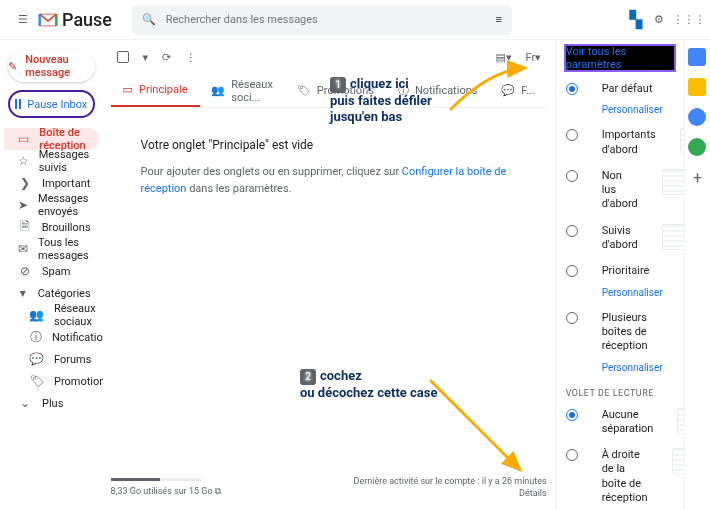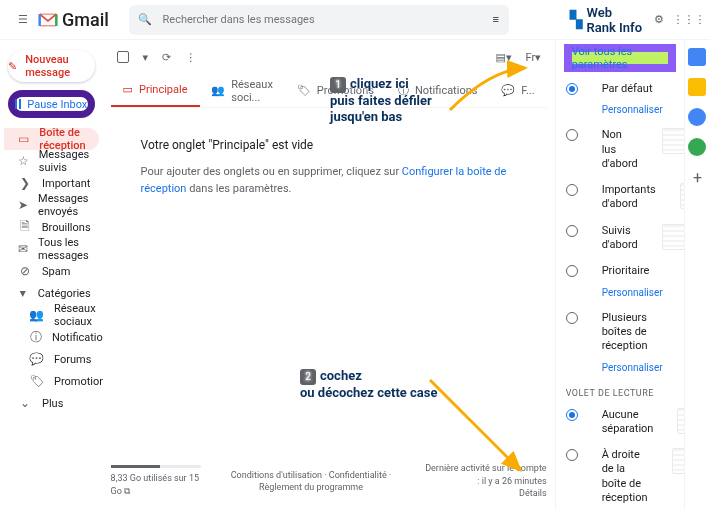--- a/index.html
+++ b/index.html
@@ -9,21 +9,21 @@
 .logo{display:flex;align-items:center;gap:4px;margin-right:20px}
 .logo-m{font-size:18px;font-weight:500}
 .search{flex:1;max-width:380px;height:30px;background:#f1f3f4;border-radius:6px;display:flex;align-items:center;padding:0 10px;gap:10px}
 .search input{border:none;background:none;outline:none;flex:1;font-size:11px}
 .brand{margin-left:auto;display:flex;align-items:center;gap:4px;font-size:13px;font-weight:600;color:#0a2f5c}
 .brand .w{color:#0a6cbf;font-size:16px}
 .hdr-ico{width:26px;height:26px;display:flex;align-items:center;justify-content:center;color:#5f6368;margin-left:4px}
 .body{display:flex;height:470px}
 .side{width:140px;padding:6px 4px;overflow:hidden}
 .compose{margin:4px 4px 8px;height:32px;border-radius:16px;background:#fff;box-shadow:0 1px 3px rgba(0,0,0,.2);display:flex;align-items:center;justify-content:center;gap:8px;color:#d93025;font-size:11px;font-weight:500;cursor:pointer}
-.pause{margin:4px 4px 10px;height:28px;border-radius:14px;border:7px solid #4c1d95;display:flex;align-items:center;justify-content:center;gap:6px;color:#1a73e8;font-size:11px;cursor:pointer}
+.pause{margin:4px 4px 10px;height:28px;border-radius:14px;border:2px solid #4c1d95;display:flex;align-items:center;justify-content:center;gap:6px;color:#1a73e8;font-size:11px;cursor:pointer}
 .pause .bars{display:flex;gap:2px}.pause .bars span{width:2px;height:10px;background:#1a73e8}
 .nav-item{height:22px;display:flex;align-items:center;padding:0 8px 0 14px;gap:10px;font-size:11px;color:#202124;border-radius:0 11px 11px 0;cursor:pointer}
 .nav-item.act{background:#fce8e6;color:#d93025;font-weight:500}
 .nav-item .ico{width:14px;display:flex;justify-content:center;color:#5f6368;font-size:12px}
 .nav-item.act .ico{color:#d93025}
 .nav-item.sub{padding-left:26px}
 .main{flex:1;display:flex;flex-direction:column;padding:0 8px}
 .toolbar{height:34px;display:flex;align-items:center;gap:14px;padding:0 6px;color:#5f6368}
 .cb{width:12px;height:12px;border:1.5px solid #5f6368;border-radius:2px}
 .toolbar .sp{flex:1}
@@ -34,21 +34,21 @@
 .empty h3{font-size:12px;color:#202124;font-weight:400;margin-bottom:12px}
 .empty p{margin-bottom:12px;line-height:1.5}
 .empty a{color:#1a73e8;text-decoration:none}
 .foot{margin-top:auto;padding:6px 0 10px;font-size:9px;color:#5f6368}
 .storage-bar{width:90px;height:3px;background:#e8eaed;border-radius:2px;margin-bottom:4px}
 .storage-bar>div{width:55%;height:100%;background:#5f6368}
 .foot-row{display:flex;gap:24px;align-items:center}
 .foot-col{line-height:1.4}
 .panel{width:180px;border-left:1px solid #f1f3f4;display:flex;flex-direction:column;font-size:11px;overflow-y:auto}
 .panel-hd{height:34px;display:flex;align-items:center;justify-content:space-between;padding:0 10px;color:#202124}
-.all-settings{margin:4px 8px;height:28px;border:8px solid #8b5cf6;display:flex;align-items:center;justify-content:center;color:#1a73e8;font-size:11px;cursor:pointer;background:#bef264}
+.all-settings{margin:4px 8px;height:28px;border:2px solid #8b5cf6;display:flex;align-items:center;justify-content:center;color:#1a73e8;font-size:11px;cursor:pointer;background:#000000}
 .sect-t{padding:8px 10px 4px;font-size:9px;letter-spacing:.5px;color:#5f6368;text-transform:uppercase}
 .opt{display:flex;align-items:flex-start;padding:6px 10px;gap:24px}
 .radio{width:12px;height:12px;border:1.5px solid #5f6368;border-radius:50%;flex-shrink:0;margin-top:1px;position:relative}
 .radio.on{border-color:#1a73e8}
 .radio.on::after{content:'';position:absolute;inset:2px;background:#1a73e8;border-radius:50%}
 .opt-lbl{font-size:11px;color:#202124;line-height:1.3}
 .opt-lbl a{display:block;color:#1a73e8;font-size:10px;margin-top:7px}
 .thumb{width:38px;height:26px;border:1px solid #e8eaed;border-radius:2px;margin-left:auto;background:repeating-linear-gradient(#f1f3f4,#f1f3f4 2px,#fff 2px,#fff 5px);flex-shrink:0;position:relative}
 .thumb.star::after{content:'★';position:absolute;right:2px;top:2px;font-size:8px;color:#f9ab00}
 .thumb.mail::after{content:'✉';position:absolute;right:2px;top:2px;font-size:8px;color:#1a73e8}
@@ -63,30 +63,29 @@
 
 <div class="hdr">
   <div class="menu-btn">☰</div>
   <div class="logo">
     <svg width="20" height="16" viewBox="0 0 24 18">
         <path d="M2 2h20v14H2z" fill="#fff" stroke="#ea4335"></path>
         <path d="M2 2l10 8 10-8" fill="none" stroke="#ea4335" stroke-width="2"></path>
         <path d="M2 2v14" stroke="#4285f4" stroke-width="3"></path>
         <path d="M22 2v14" stroke="#34a853" stroke-width="3"></path>
       </svg>
-    <span class="logo-m">Gmail</span>
+    <span class="logo-m">Pause</span>
   </div>
   <div class="search">
     <span>🔍</span>
     <input placeholder="Rechercher dans les messages" style="">
     <span>≡</span>
   </div>
   <div class="brand">
     <span class="w">▚</span>
-      <span><span>Web</span><br><span>Rank Info</span></span>
   </div>
   <div class="hdr-ico">⚙</div>
   <div class="hdr-ico">⋮⋮⋮</div>
 </div>
 
 <div class="body">
   <div class="side">
     <div class="compose">
       <span>✎</span>
       <span>Nouveau message</span>
@@ -189,47 +188,46 @@
       <p><span>Pour ajouter des onglets ou en supprimer, cliquez sur </span><a href="#">Configurer la boîte de réception</a><span> dans les paramètres.</span></p>
     </div>
     <div class="foot">
       <div class="foot-row">
         <div class="foot-col">
           <div class="storage-bar">
               <div></div>
             </div>
           <span>8,33 Go utilisés sur 15 Go</span> <span>⧉</span>
         </div>
-        <div class="foot-col" style="text-align:center">Conditions d'utilisation · Confidentialité · Règlement du programme</div>
         <div class="foot-col" style="text-align:right;margin-left:auto">
           <div>Dernière activité sur le compte : il y a 26 minutes</div>
           <div>Détails</div>
         </div>
       </div>
     </div>
   </div>
 
   <div class="panel">
     <div class="all-settings">
         <span>Voir tous les paramètres</span>
       </div>
     <div class="opt">
         <div class="radio on"></div>
         <div class="opt-lbl"><span>Par défaut</span><a>Personnaliser</a></div>
         <div class="thumb"></div>
       </div>
     <div class="opt">
         <div class="radio"></div>
+        <div class="opt-lbl"><span>Importants d'abord</span></div>
+        <div class="thumb star"></div>
+      </div>
+    <div class="opt">
+        <div class="radio"></div>
         <div class="opt-lbl"><span>Non lus d'abord</span></div>
         <div class="thumb mail"></div>
-      </div>
-    <div class="opt">
-        <div class="radio"></div>
-        <div class="opt-lbl"><span>Importants d'abord</span></div>
-        <div class="thumb star"></div>
       </div>
     <div class="opt">
         <div class="radio"></div>
         <div class="opt-lbl"><span>Suivis d'abord</span></div>
         <div class="thumb"></div>
       </div>
     <div class="opt">
         <div class="radio"></div>
         <div class="opt-lbl"><span>Prioritaire</span><a>Personnaliser</a></div>
         <div class="thumb"></div>

